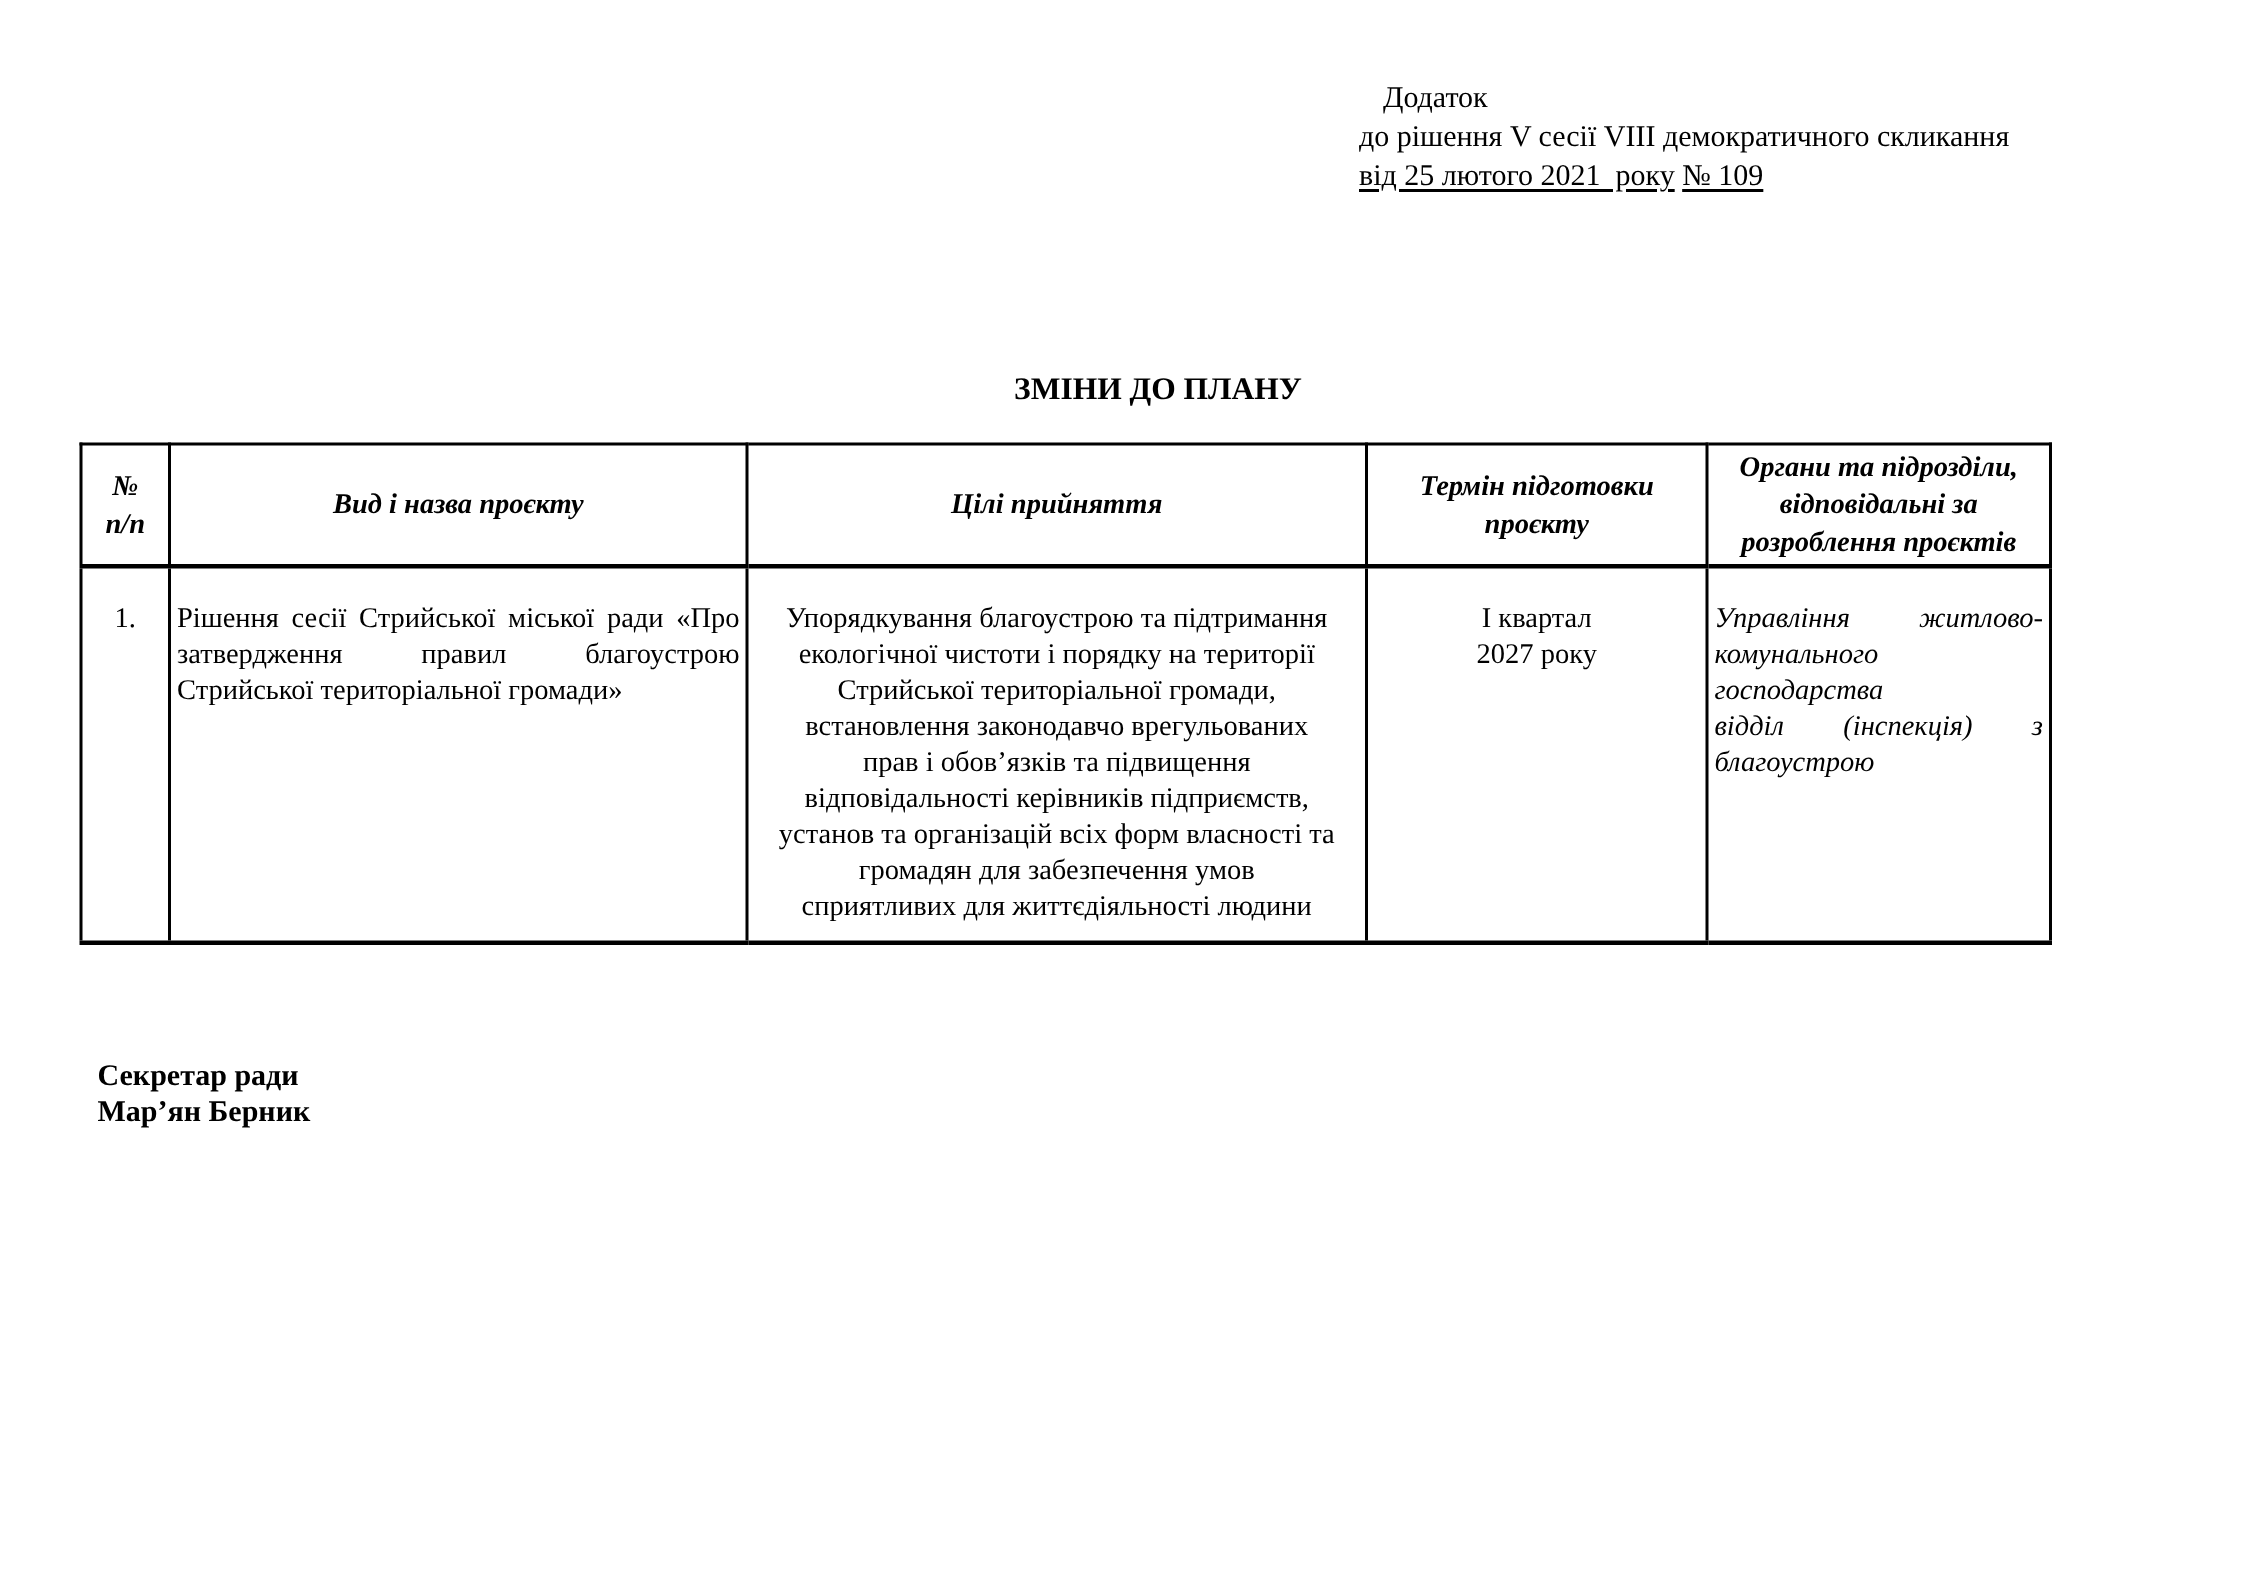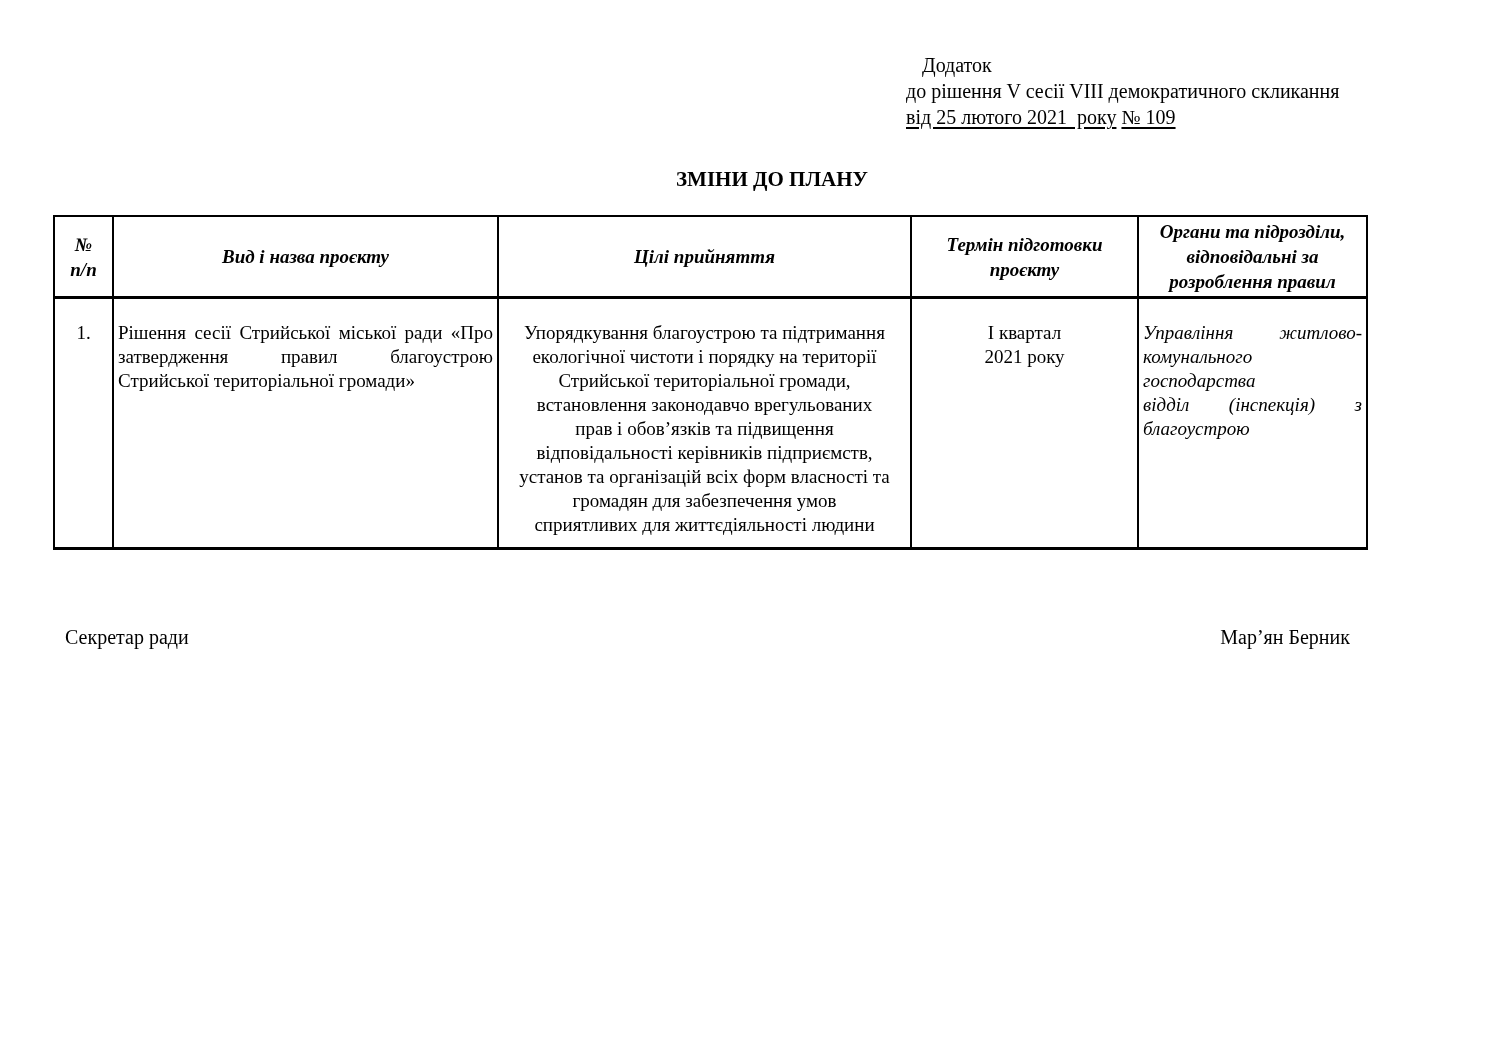--- a/index.html
+++ b/index.html
@@ -8,21 +8,21 @@
     font-family:"Liberation Serif","DejaVu Serif",serif;
     color:#000;
   }
   .page { position:relative; width:1497px; height:770px; overflow:hidden; background:#fff; }
 
   .doc-header { margin:52px 0 0 906px; font-size:20px; line-height:26px; }
   .doc-header .indent { padding-left:16px; }
   .pre { white-space:pre-wrap; }
   .u { text-decoration:underline; text-underline-offset:3px; }
 
-  .title-block { margin-top:36px; text-align:center; font-weight:bold;padding-left:47px; }
+  .title-block { margin-top:116px; text-align:center; font-weight:bold;padding-left:47px; }
   .doc-title { font-size:21px; line-height:26px; }
   .doc-subtitle { font-size:20px; line-height:26px; }
 
   table.plan { border-collapse:collapse; table-layout:fixed; width:1313px; margin:23px 0 0 53px; }
   table.plan th, table.plan td { border:2px solid #000; }
   table.plan thead th {
     border-bottom-width:3px;
     font-style:italic; font-weight:bold;
     font-size:19px; line-height:25px;
     text-align:center; vertical-align:middle;
@@ -38,21 +38,21 @@
   td.justify-cell { text-align:justify; }
   td.center-cell { text-align:center; }
   .multiline { white-space:pre-line; }
   td.resp-cell { padding-left:7px; padding-right:8px;font-style:italic; }
   td.resp-cell p { margin:0; text-align:justify; }
   th.wrap-lines { white-space:pre-line; }
 
   .signature-row {
     display:flex; justify-content:space-between;
     margin-top:75px; padding:0 147px 0 65px;
-    font-weight:normal; font-size:20px; line-height:24px;
+    font-weight:bold; font-size:20px; line-height:24px;flex-direction:column;
   }
 </style>
 </head>
 <body>
 
 <div class="page">
 
   <div class="doc-header">
     <div class="indent">Додаток</div>
     <div>до рішення V сесії VIII демократичного скликання</div>
@@ -71,38 +71,38 @@
       <col style="width:227px">
       <col style="width:229px">
     </colgroup>
     <thead>
       <tr>
         <th class="wrap-lines">№
 п/п</th>
         <th>Вид і назва проєкту</th>
         <th>Цілі прийняття</th>
         <th>Термін підготовки проєкту</th>
-        <th>Органи та підрозділи, відповідальні за розроблення правил</th>
+        <th>Органи та підрозділи, відповідальні за розроблення проєктів</th>
       </tr>
     </thead>
     <tbody>
       <tr>
         <td class="num-cell">1.</td>
         <td class="justify-cell">Рішення сесії Стрийської міської ради «Про затвердження правил благоустрою Стрийської територіальної громади»</td>
         <td class="center-cell multiline">Упорядкування благоустрою та підтримання
 екологічної чистоти і порядку на території
 Стрийської територіальної громади,
 встановлення  законодавчо врегульованих
 прав і обов’язків та підвищення
 відповідальності керівників підприємств,
 установ та організацій всіх форм власності та
 громадян для забезпечення умов
 сприятливих для життєдіяльності людини</td>
         <td class="center-cell multiline">І квартал
-2021 року</td>
+2027 року</td>
         <td class="resp-cell">
           <p>Управління житлово-комунального господарства</p>
           <p>відділ (інспекція) з благоустрою</p>
         </td>
       </tr>
     </tbody>
   </table>
 
   <div class="signature-row">
     <div>Секретар ради</div>

